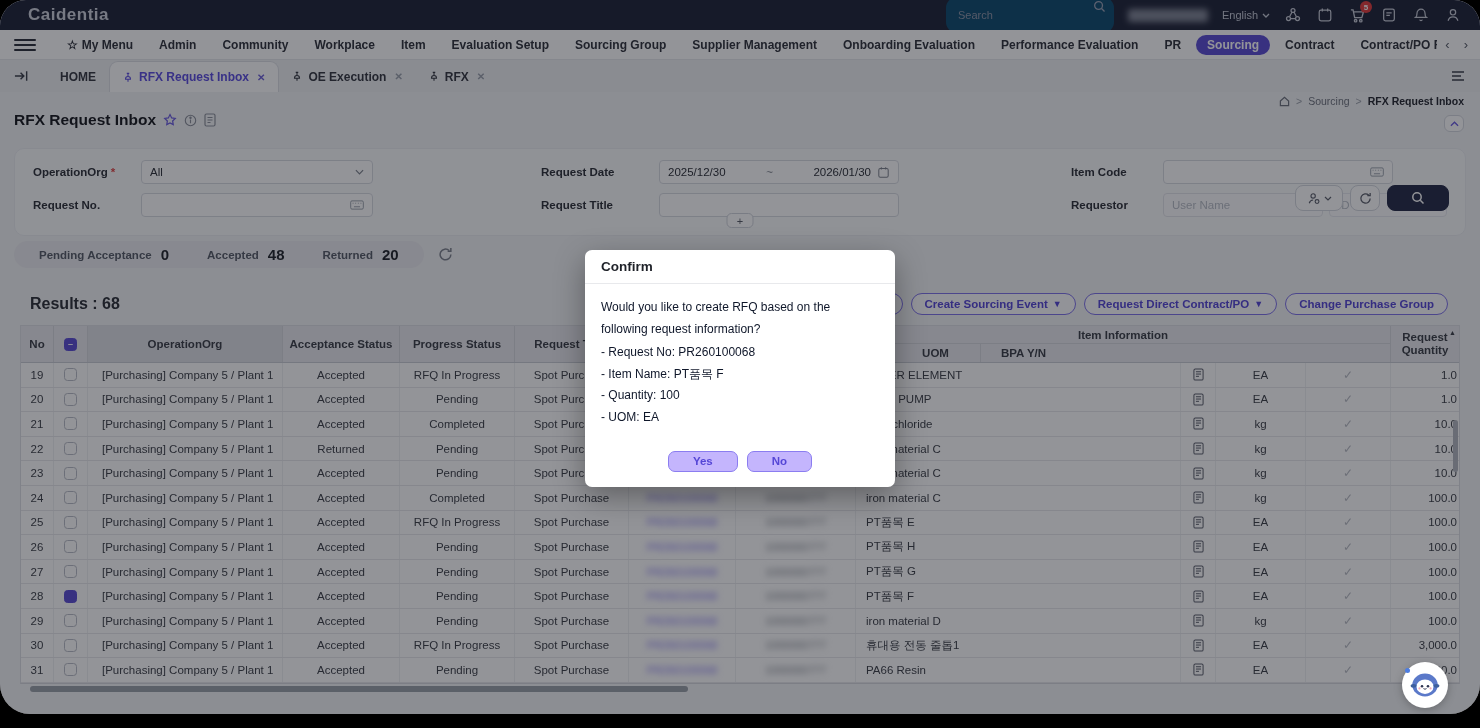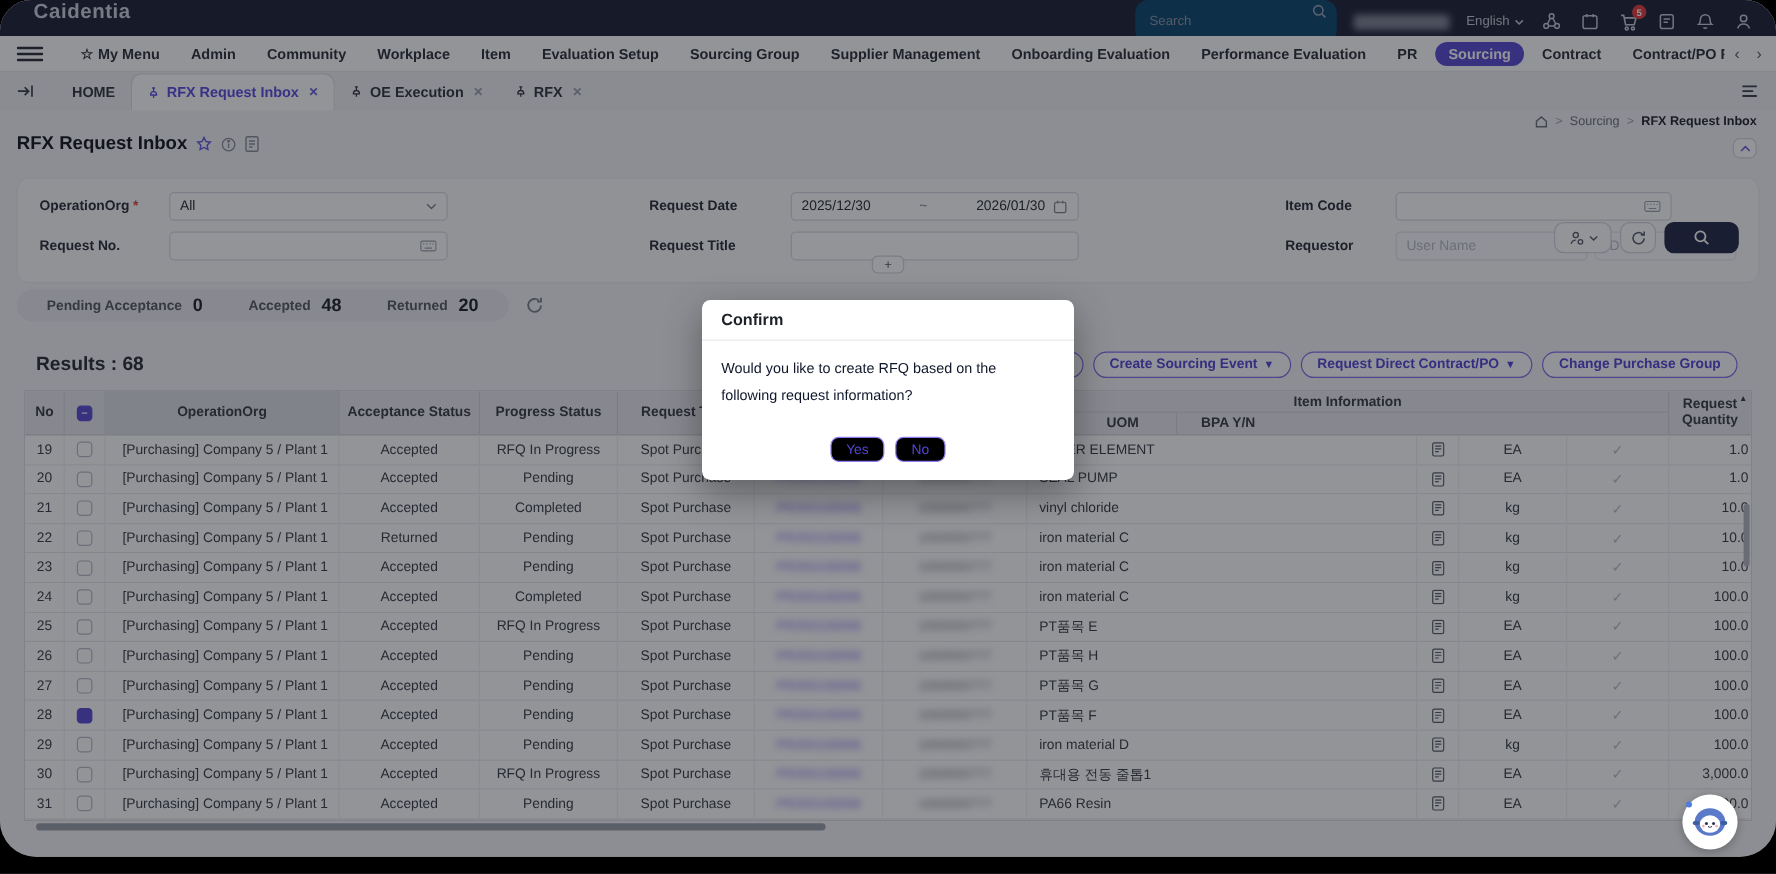--- a/index.html
+++ b/index.html
@@ -1,20 +1,20 @@
 <!DOCTYPE html>
 <html><head>
 <meta charset="utf-8">
 <style>
   * { box-sizing: border-box; margin: 0; padding: 0; font-family: "Liberation Sans", sans-serif; }
   html,body { width:1480px; height:728px; background:#000; overflow:hidden; }
   #app { position:relative; width:1480px; height:714px; background:#f3f4f6; border-radius:26px 26px 30px 30px; overflow:hidden; }
 
   
-  .topbar { position:absolute; top:0; left:0; right:0; height:30px; background:#1d2236; display:flex; align-items:flex-start; }
+  .topbar { position:absolute; top:0; left:0; right:0; height:30px; background:#1d2236; display:flex; align-items:center; }
   .logo { margin-left:28px; color:#ccd0da; font-size:17px; font-weight:700; letter-spacing:.5px; }
   .topbar-right { margin-left:auto; display:flex; align-items:center; gap:14px; padding-right:18px; }
   .tb-search { position:relative; width:168px; height:36px; background:#0c4a6e; border-radius:11px; display:flex; align-items:center; }
   .tb-search input { background:transparent; border:none; outline:none; color:#cfd3de; font-size:11px; padding:0 26px 0 12px; width:100%; }
   .tb-search input::placeholder { color:#8e95a8; }
   .tb-search .mag { position:absolute; right:8px; top:3px; }
   .user-redacted { width:80px; height:13px; border-radius:3px; background:rgba(210,215,228,.55); filter:blur(3px); }
   .lang { color:#c3c8d4; font-size:11px; display:flex; align-items:center; gap:4px; }
   .tb-icon { position:relative; width:18px; height:18px; display:flex; align-items:center; justify-content:center; }
   .badge { position:absolute; top:-5px; right:-6px; min-width:12px; height:12px; background:#e23b3b; color:#fff; font-size:8px; font-weight:700; border-radius:6px; display:flex; align-items:center; justify-content:center; padding:0 3px; }
@@ -117,21 +117,21 @@
   .vscroll { position:absolute; top:420px; right:22px; width:5px; height:52px; background:#b3b7bf; border-radius:3px; }
 
   
   .dim { position:absolute; inset:0; background:rgba(15,17,27,.45); z-index:50; }
   .modal { position:absolute; top:250px; left:585px; width:310px; z-index:60; background:#fff; border-radius:7px; box-shadow:0 10px 30px rgba(0,0,0,.35); overflow:hidden; }
   .modal-title { padding:9px 16px; font-size:13.5px; font-weight:700; color:#1e2128; border-bottom:1px solid #e8e9ec; }
   .modal-body { padding:13px 16px 10px; font-size:12px; color:#0f172a; }
   .modal-body .m-line { line-height:1.8; margin-bottom:2px; }
   .modal-body .m-detail { line-height:1.8; }
   .modal-btns { display:flex; justify-content:center; gap:9px; padding:12px 0 15px; }
-  .m-btn { min-width:42px; height:21px; padding:0 12px; border:1.3px solid #8b7df0; border-radius:7px; background:#000000; color:#5546d6; font-size:11.5px; font-weight:400; cursor:pointer; }
+  .m-btn { min-width:42px; height:21px; padding:0 24px; border:1.3px solid #8b7df0; border-radius:7px; background:#c4b5fd; color:#5546d6; font-size:11.5px; font-weight:700; cursor:pointer; }
 
   
   .chatbot { position:absolute; right:32px; bottom:6px; width:46px; height:46px; background:#fff; border-radius:50%; z-index:70; display:flex; align-items:center; justify-content:center; box-shadow:0 2px 8px rgba(0,0,0,.25); cursor:pointer; }
   .chatbot .dot { position:absolute; left:3px; top:6px; width:5px; height:5px; background:#4d7de0; border-radius:50%; }
 
   svg { display:block; }
 </style>
 </head>
 <body>
 
@@ -922,20 +922,27 @@
 
   <div class="hscroll"></div>
   <div class="vscroll"></div>
 
   <div class="dim"></div>
 
   <div class="modal">
     <div class="modal-title">Confirm</div>
     <div class="modal-body">
       <div class="m-line">Would you like to create RFQ based on the following request information?</div>
+      <div>
+
+      <div class="m-detail">- Request No: PR260100068</div>
+          <div class="m-detail">- Item Name: PT품목 F</div>
+          <div class="m-detail">- Quantity: 100</div>
+          <div class="m-detail">- UOM: EA</div>
+        </div>
     </div>
     <div class="modal-btns">
       <button class="m-btn">Yes</button>
       <button class="m-btn">No</button>
     </div>
   </div>
 
   <div class="chatbot">
     <span class="dot"></span>
     <svg width="34" height="34" viewBox="0 0 40 40">

